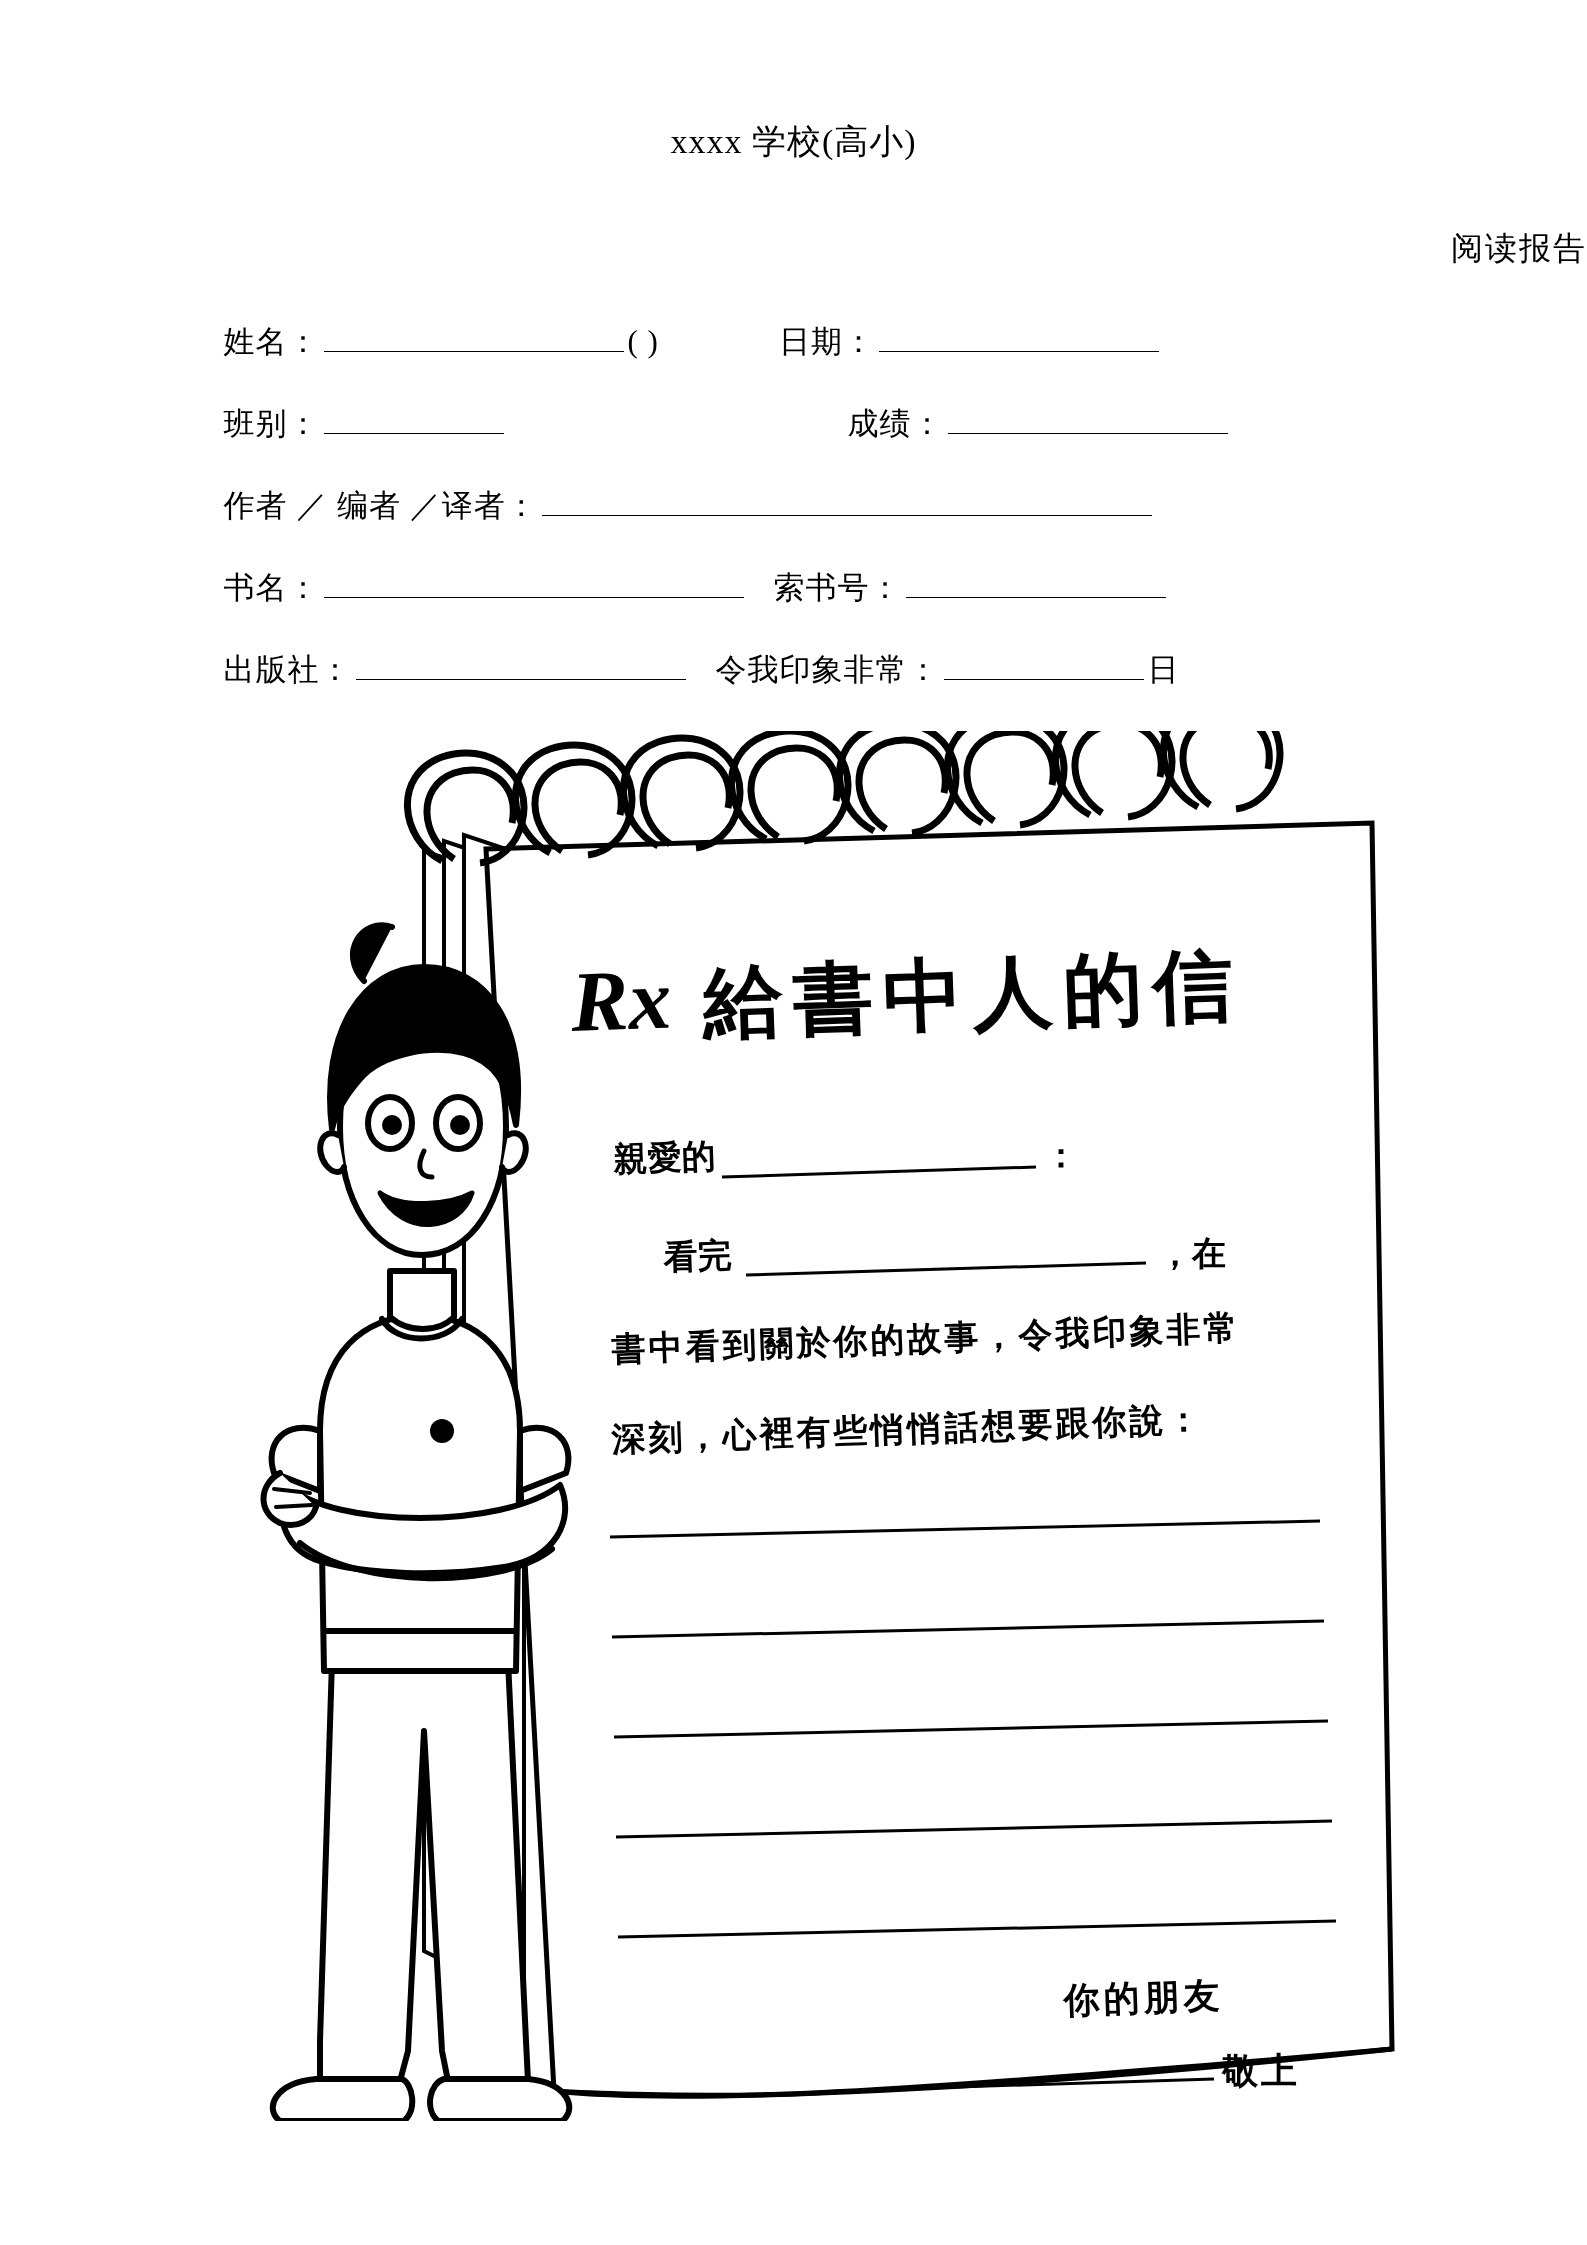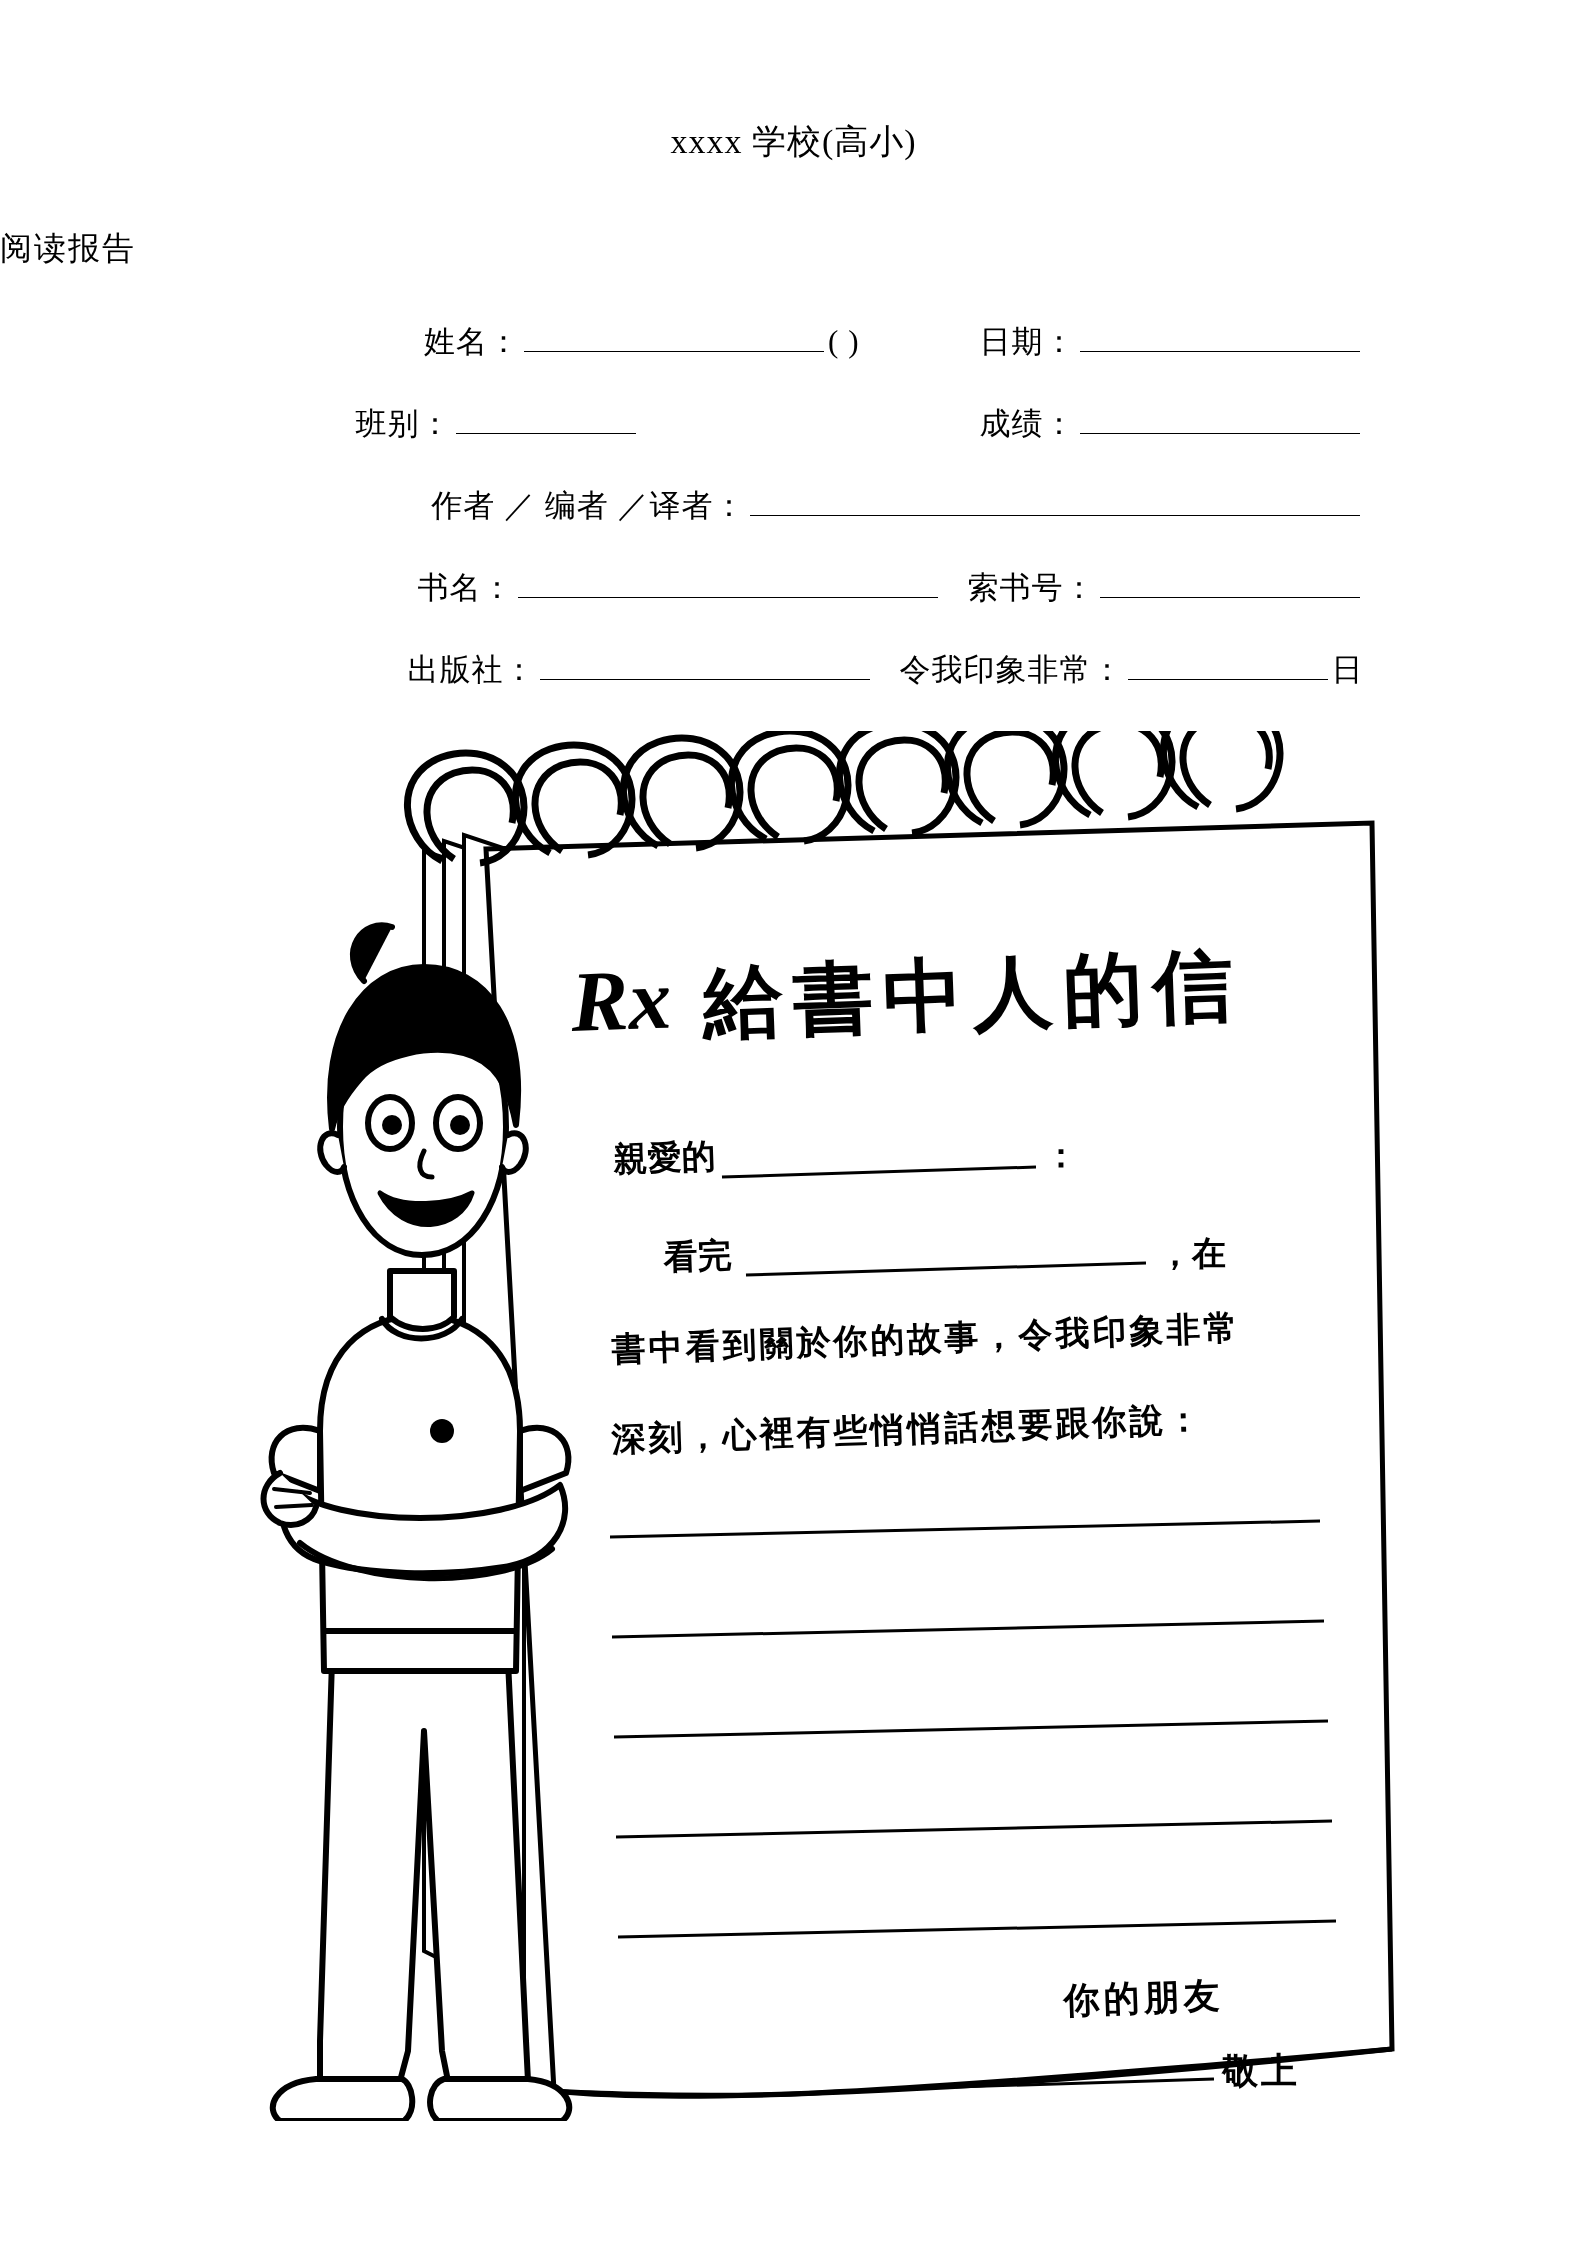--- a/index.html
+++ b/index.html
@@ -23,37 +23,36 @@
     padding: 0;
   }
   .doc-title {
     text-align: center;
     font-size: 34px;
     letter-spacing: 1px;
     margin-top: 119px;
     font-family: "Liberation Serif", serif;
   }
   .doc-subtitle {
-    text-align: left;
+    text-align: right;
     font-size: 32px;
     margin-top: 62px;
     letter-spacing: 2px;
   }
   .form-area {
     margin: 0 auto;
     width: 1140px;
     margin-top: 50px;
   }
   .form-row {
     display: flex;
     align-items: baseline;
     font-size: 31px;
     margin-bottom: 40px;
     white-space: nowrap;
-    justify-content: flex-end;
   }
   .lbl {
     font-size: 31px;
     letter-spacing: 1px;
   }
   .blank {
     display: inline-block;
     border-bottom: 1.6px solid #000;
     height: 30px;
     margin: 0 4px;

